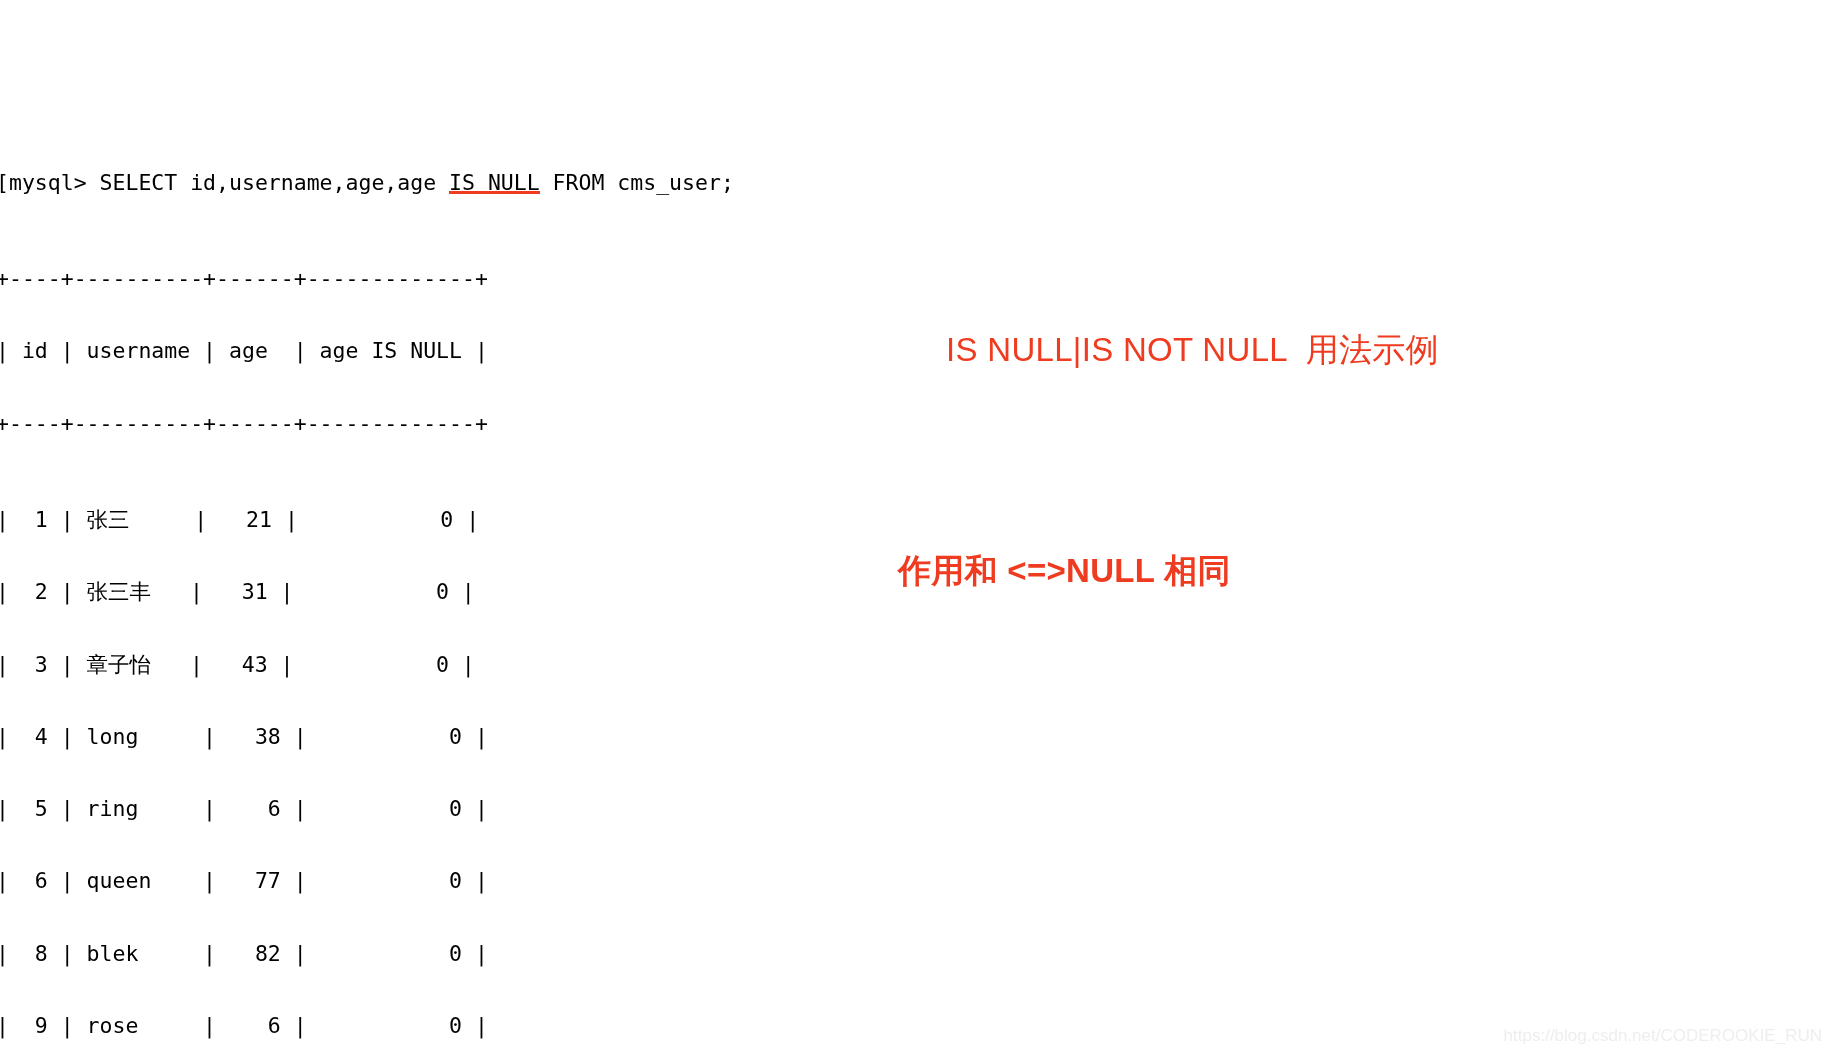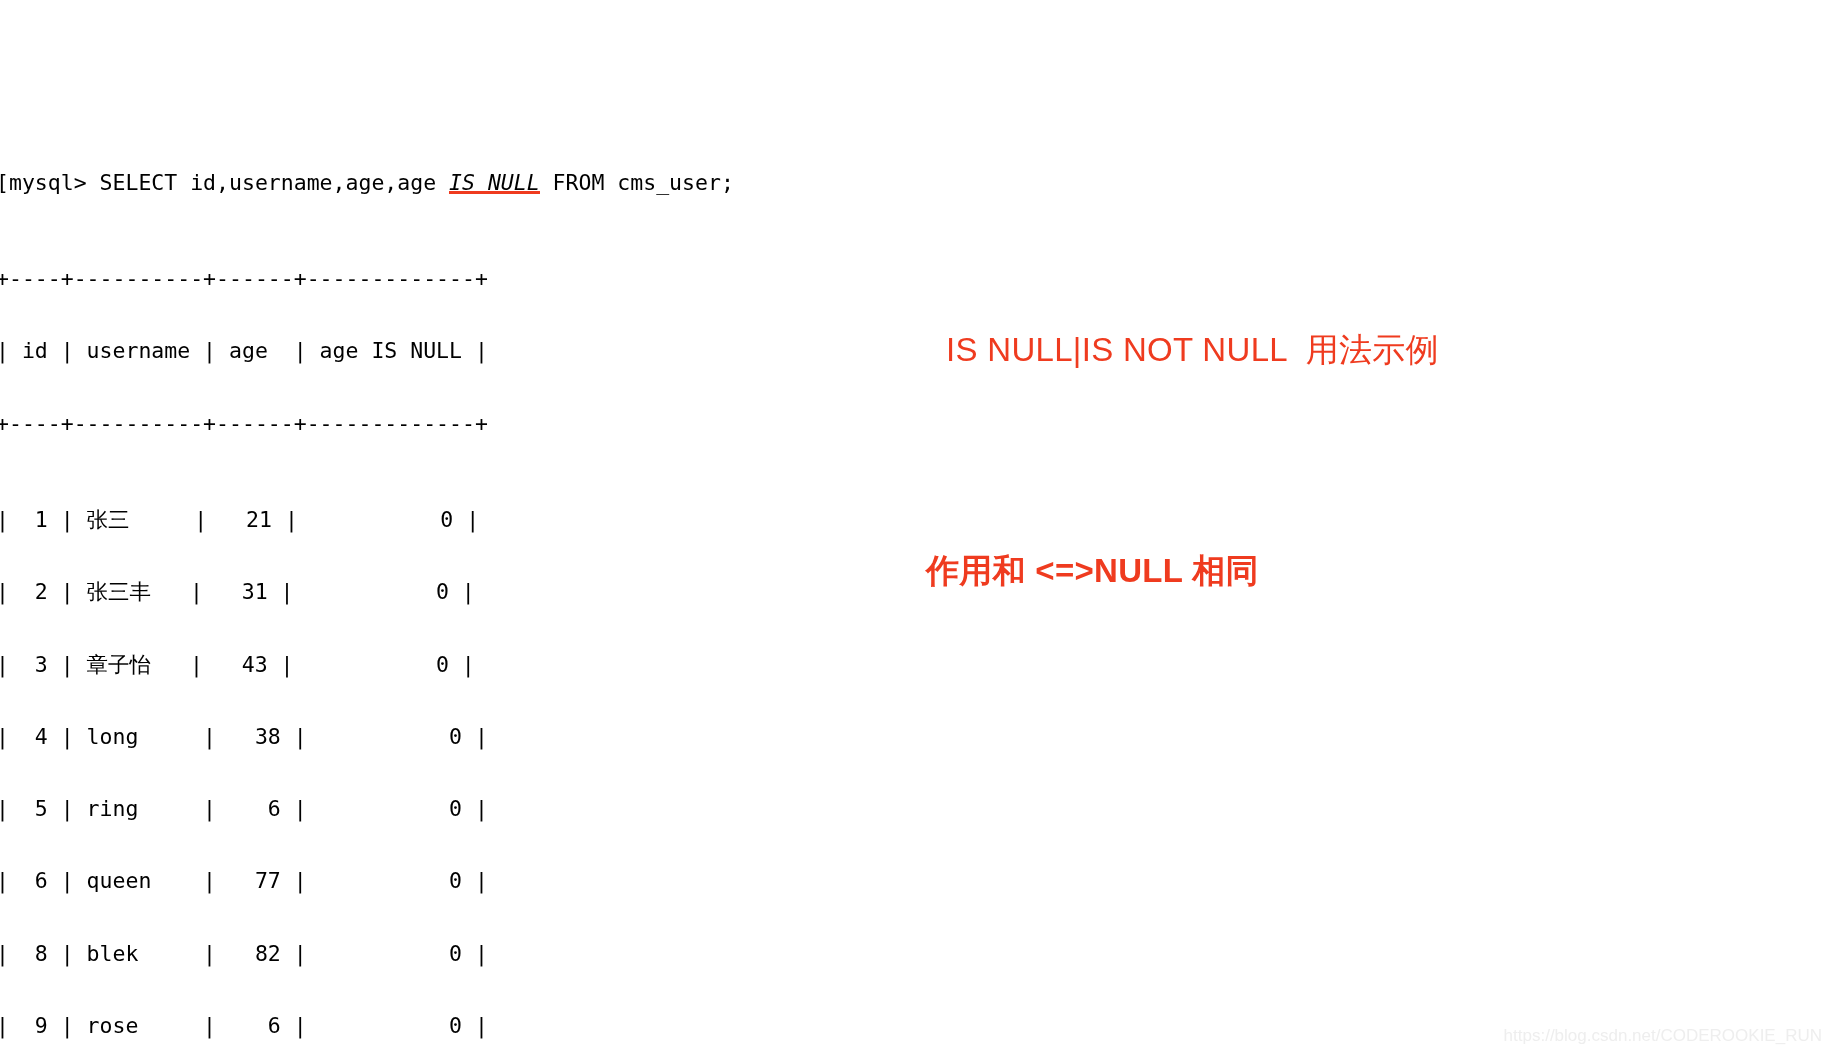--- a/index.html
+++ b/index.html
@@ -31,21 +31,21 @@
   }
   .blk { display: block; }
   .line {
     display: block;
     white-space: pre;
     position: relative;
     height: 24.1px;
   }
 
   
-  .u-wrap { position: relative; display: inline-block; font-style: italic; }
+  .u-wrap { position: relative; display: inline-block; }
   .u-wrap::after {
     content: "";
     position: absolute;
     left: 0;
     right: 0;
     bottom: 1px;
     height: 3px;
     background: #ef3b1f;
   }
 
@@ -57,21 +57,21 @@
     white-space: pre;
     margin-top: 28px;
   }
   #annot-1 {
     left: 946px;
     top: 300px;
     font-size: 33px;
     letter-spacing: 0.3px;
   }
   #annot-2 {
-    left: 926px;
+    left: 898px;
     top: 521px;
     font-size: 33px;
     font-weight: bold;
     letter-spacing: 0.3px;
   }
 
   
   #watermark {
     position: absolute;
     right: 6px;

